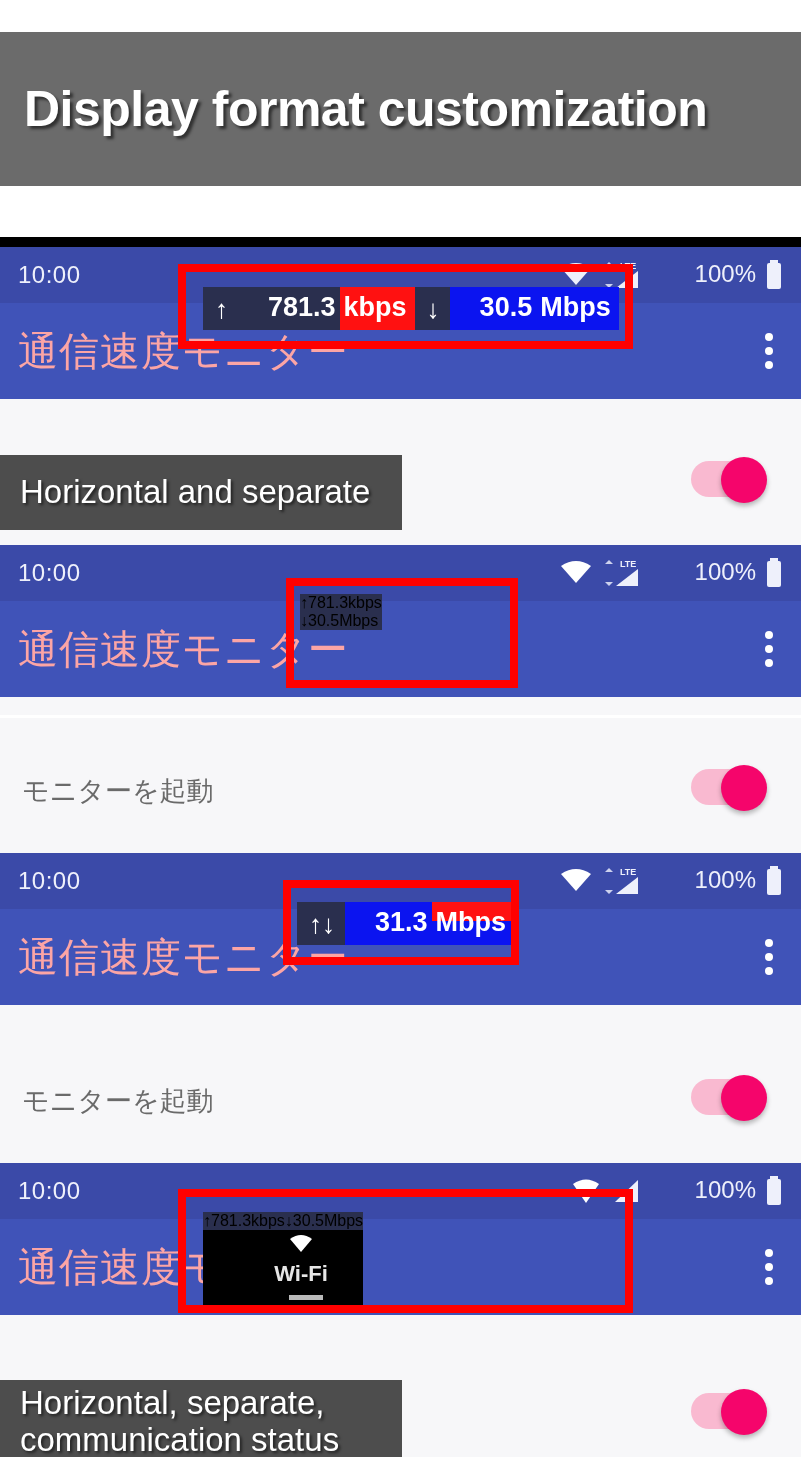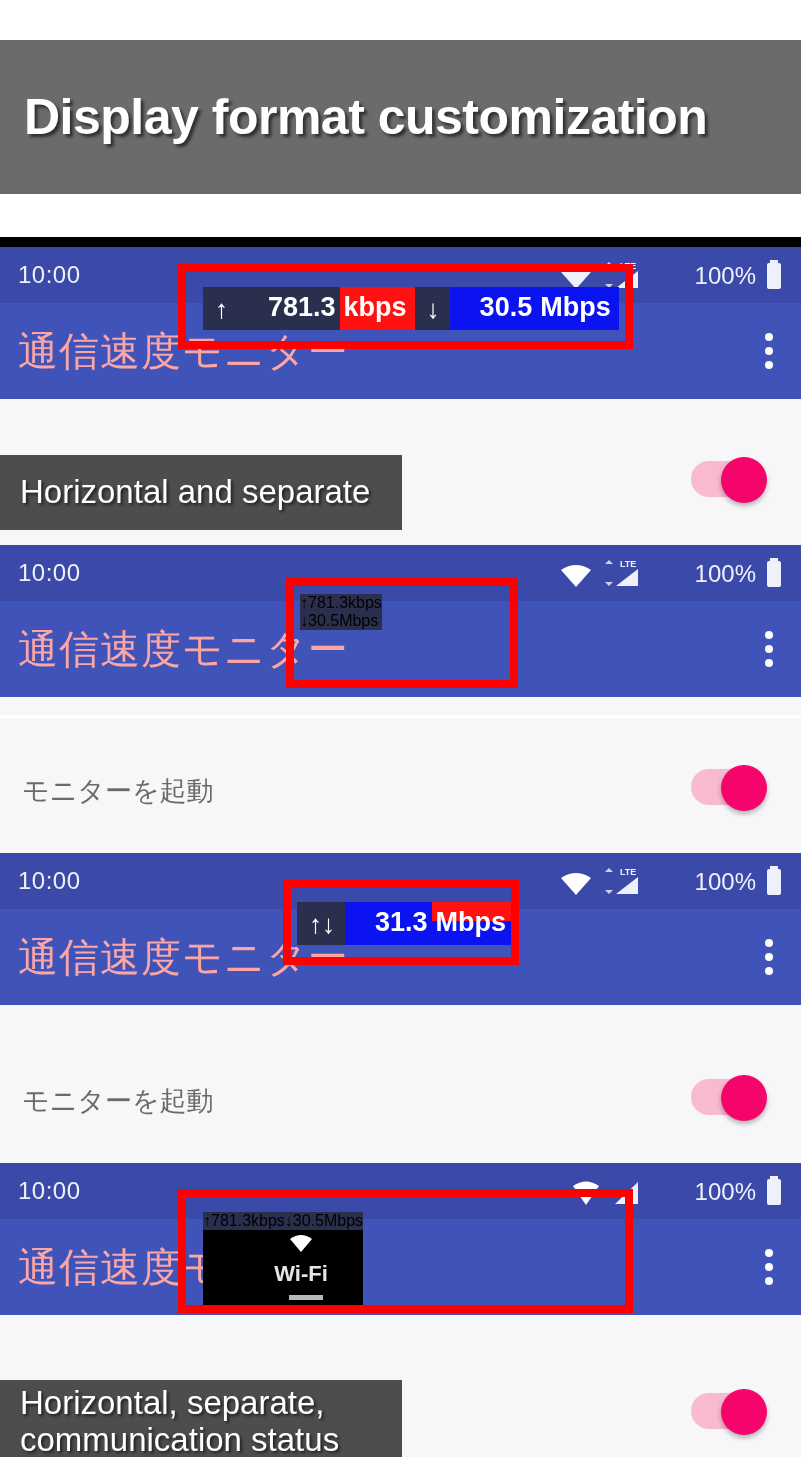--- a/index.html
+++ b/index.html
@@ -6,21 +6,21 @@
   html, body {
     width: 801px; height: 1457px;
     background: #ffffff;
     font-family: "Liberation Sans", sans-serif;
     overflow: hidden;
   }
   .page { position: relative; width: 801px; height: 1457px; background:#ffffff; }
 
   
   .header-band {
-    position: absolute; left: 0; top: 40px; width: 801px; height: 154px;
+    position: absolute; left: 0; top: 32px; width: 801px; height: 154px;
     background: #6b6b6b;
     display: flex; align-items: center;
   }
   .header-title {
     font-size: 50px; font-weight: bold; color: #ffffff;
     letter-spacing: -0.5px; padding-left: 24px;
     text-shadow: 3px 3px 3px rgba(0,0,0,0.55);
     white-space: nowrap;
   }
 
@@ -33,21 +33,21 @@
   .shot { position: absolute; left: 0; width: 801px; overflow: hidden; }
 
   .statusbar {
     position: relative; width: 801px; height: 56px;
     background: #3b4aa8;
     display: flex; align-items: center;
     padding: 8px 18px;
     color: #e9ebf7;
   }
   .sb-clock { font-size: 24px; font-weight: 500; letter-spacing: 0.5px; color:#eef0fb; }
-  .sb-right { margin-left: auto; display: flex; align-items: flex-end; gap: 9px; }
+  .sb-right { margin-left: auto; display: flex; align-items: flex-start; gap: 9px; }
   .sb-pct { font-size: 24px; font-weight: 500; color:#eef0fb;margin-left:44px; }
 
   .appbar {
     position: relative; width: 801px; height: 96px;
     background: #4053b8;
     display: flex; align-items: center;
     padding: 0 14px 0 18px;
   }
   .appbar-title {
     font-size: 40px; color: #fca5a5; white-space: nowrap;

